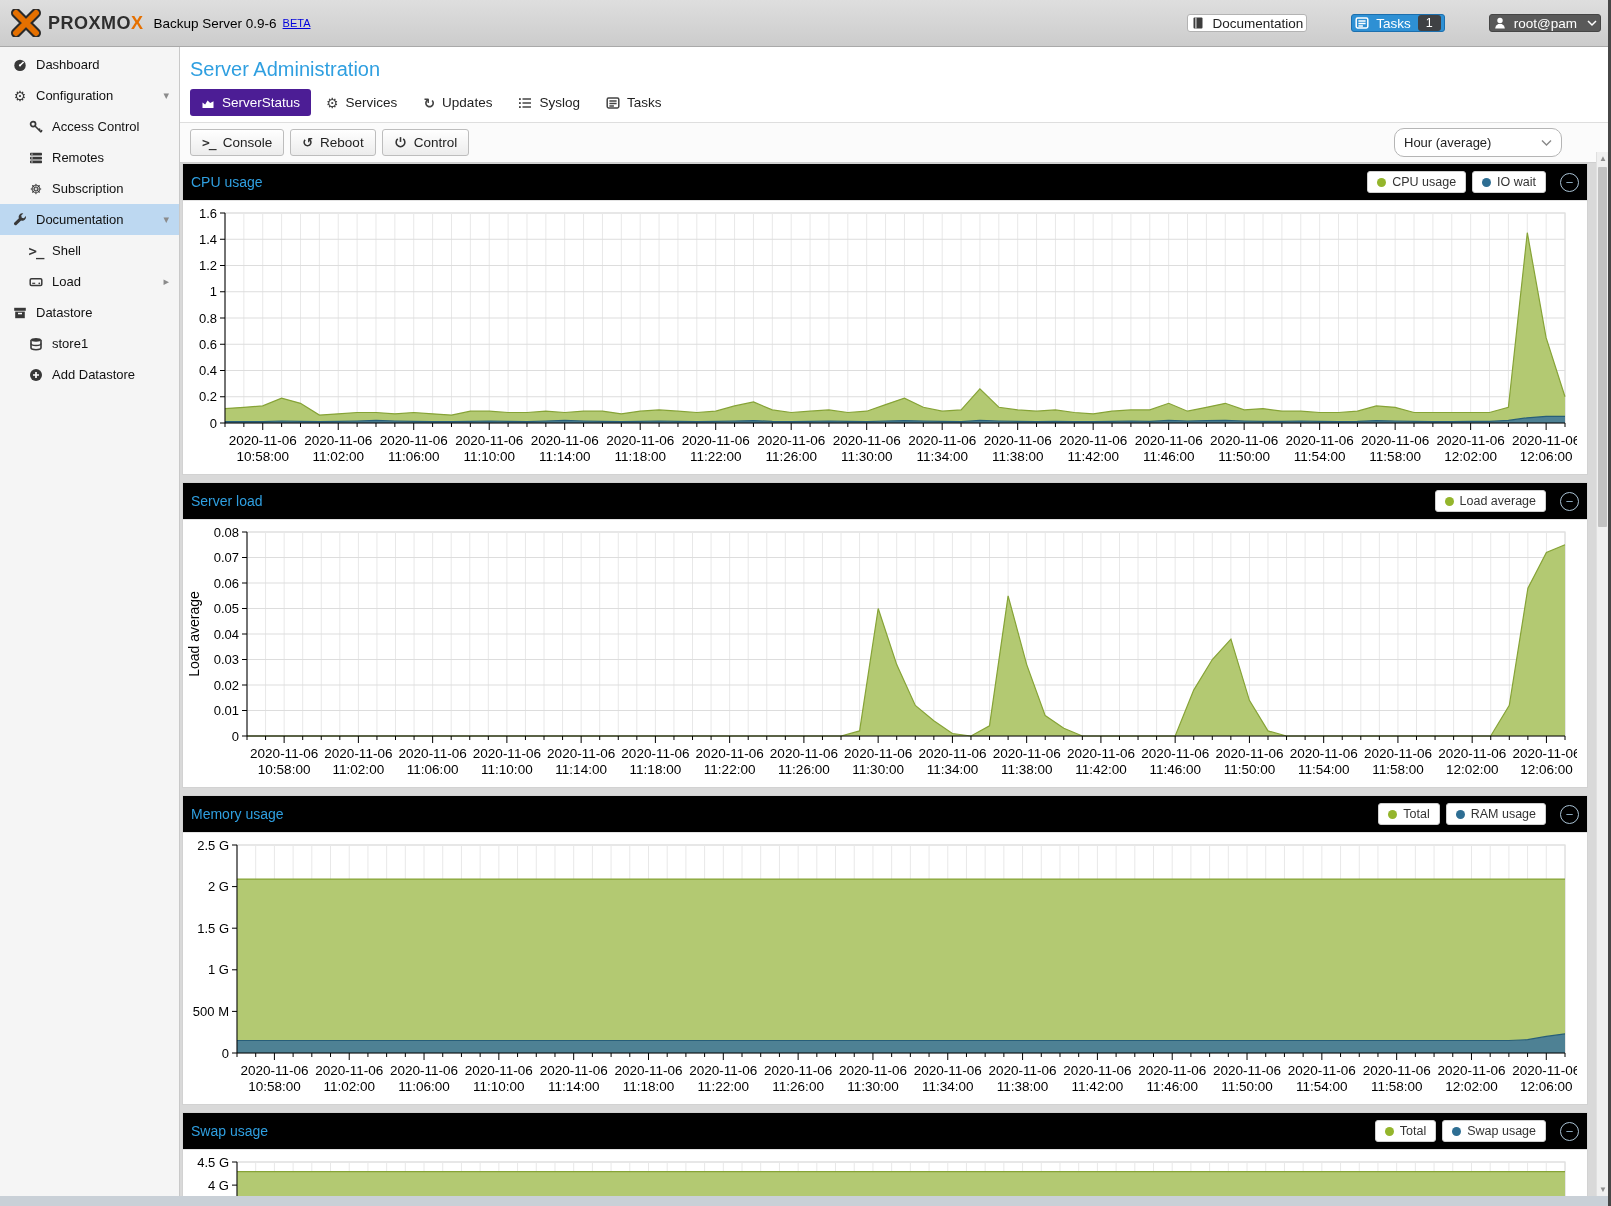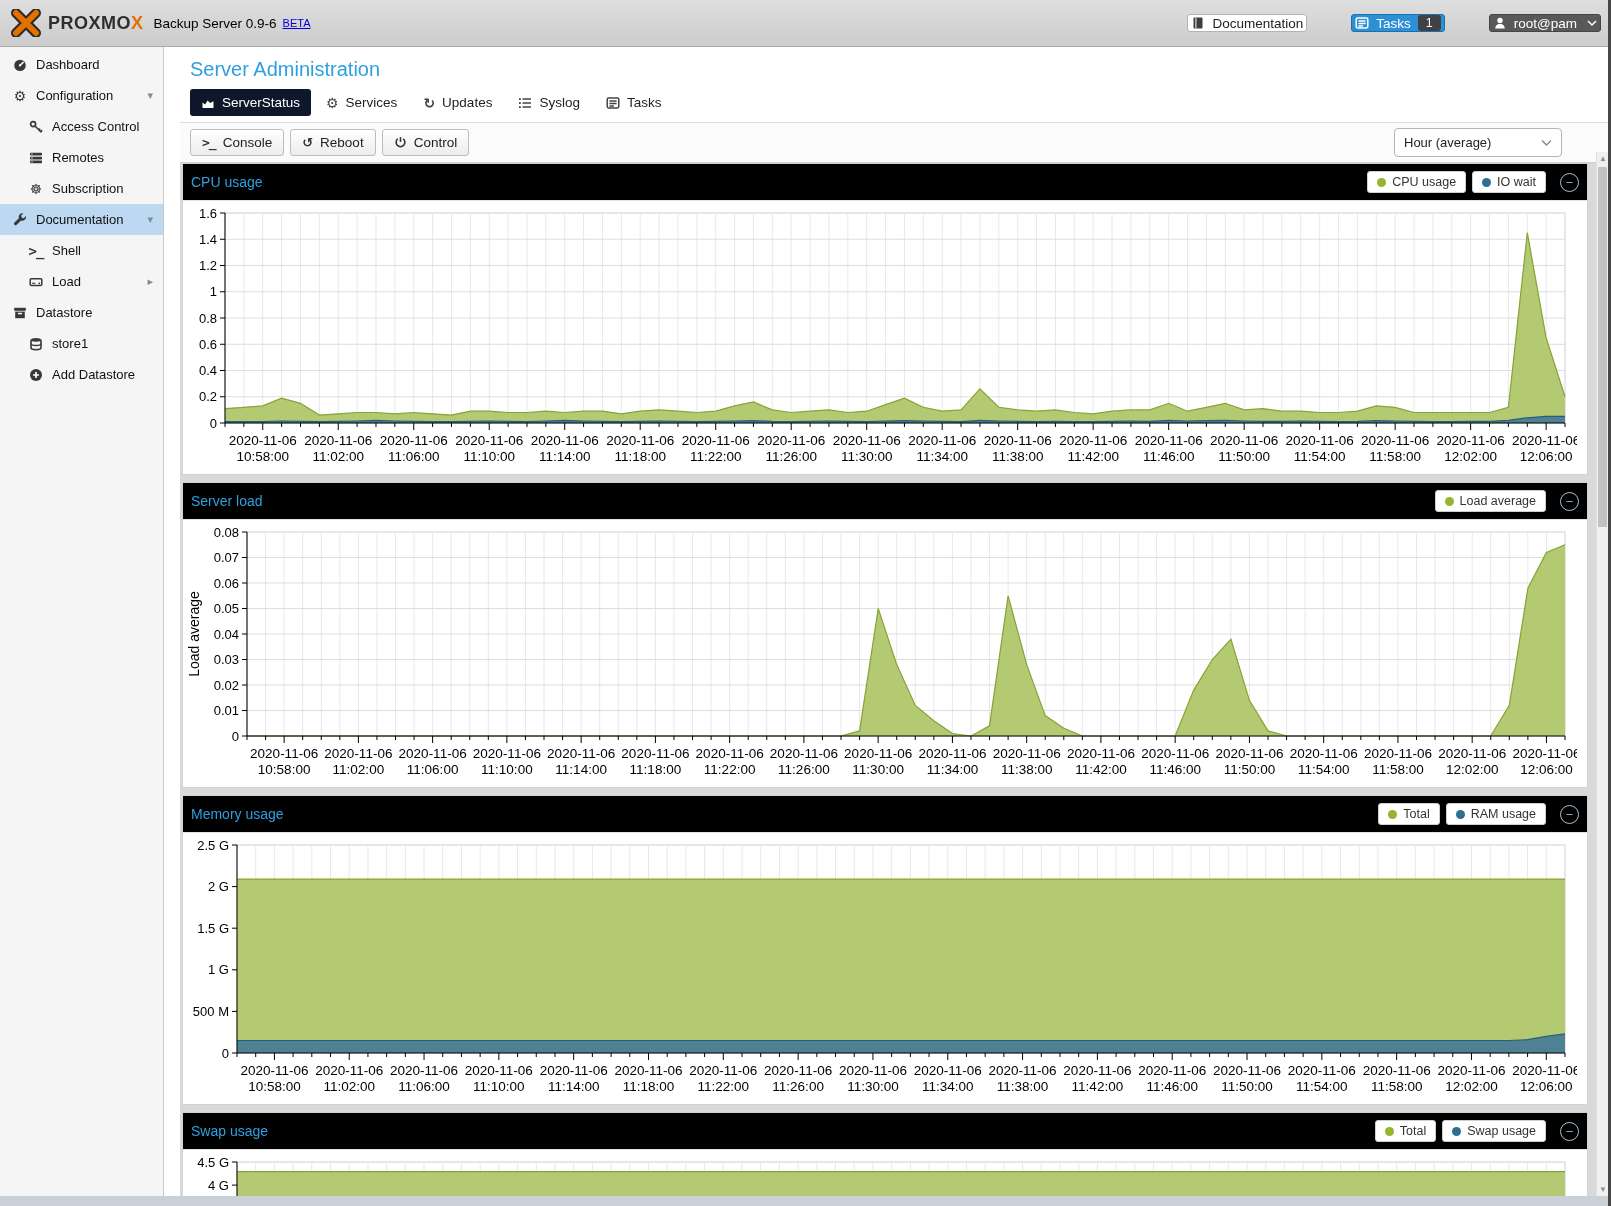--- a/index.html
+++ b/index.html
@@ -17,50 +17,50 @@
   .beta-link { margin-left:6px; color:#0000dd; text-decoration:underline; font-size:11px; cursor:pointer; }
   .header-right { margin-left:auto; display:flex; align-items:center; gap:8px; }
   .hbtn { display:inline-flex; align-items:center; gap:7px; height:18px; padding:0 3px;
     border-radius:3px; font-size:13.5px; cursor:pointer;margin-left:36px; }
   .hbtn.doc { background:#fff; border:1px solid #b3b3b3; color:#222; }
   .hbtn.tasks { background:#2e90d4; border:1px solid #1c6fae; color:#fff; }
   .badge { background:#3f4144; color:#fff; border-radius:3px; padding:1px 8px; font-size:12.5px; }
   .hbtn.user { background:#595959; border:1px solid #454545; color:#fff; }
 
   
-  .sidebar { position:absolute; top:47px; left:0; width:164px; bottom:10px; background:#f5f5f5;
+  .sidebar { position:absolute; top:47px; left:0; width:180px; bottom:10px; background:#f5f5f5;
     border-right:1px solid #c9c9c9; padding-top:2px; z-index:20; }
   .side-item { display:flex; align-items:center; height:31px; padding-left:10px; cursor:pointer;
     color:#111; position:relative; }
   .side-item.lvl1 { padding-left:26px; }
   .side-item.selected { background:#bdd8f1; }
   .side-item .ic { width:20px; display:inline-flex; justify-content:center; margin-right:6px;
     color:#383838; font-size:14px; line-height:1; }
   .side-item .expander { position:absolute; right:10px; color:#8b8b8b; font-size:11px; }
   .glyph { font-family:"DejaVu Sans",sans-serif; }
   .shell-glyph { font-family:"DejaVu Sans Mono",monospace; font-weight:bold; font-size:10px; letter-spacing:-1px; }
 
   
   .content { position:absolute; top:47px; left:180px; right:3px; bottom:10px; background:#fff;
     display:flex; flex-direction:column; }
   .page-title { padding:11px 10px 8px 10px; color:#2f9fe0; font-size:20px; }
   .tab-row { display:flex; align-items:center; gap:4px; padding:0 10px 6px 10px; }
   .tab { display:inline-flex; align-items:center; gap:7px; padding:6px 11px; border-radius:3px;
     color:#222; cursor:pointer; font-size:13.5px; }
   .tab .tic { font-size:14px; color:#444; line-height:1; display:inline-flex; }
-  .tab.active { background:#0f172a; color:#fff; }
+  .tab.active { background:#4c1d95; color:#fff; }
   .tab.active .tic { color:#fff; }
   .toolbar { display:flex; align-items:center; gap:6px; padding:5px 10px; border-top:1px solid #dedede;
     border-bottom:1px solid #cfcfcf; background:#fbfbfb; }
   .tbtn { display:inline-flex; align-items:center; gap:7px; height:27px; padding:0 11px;
     background:linear-gradient(#ffffff,#ececec); border:1px solid #bdbdbd; border-radius:3px;
     cursor:pointer; font-size:13.5px; color:#222; }
   .tbtn .tic { font-size:13px; color:#333; display:inline-flex; }
   .combo { margin-left:auto; margin-right:36px; width:168px; height:29px; background:#fff;
-    border:1px solid #b5b5b5; border-radius:4px; display:flex; align-items:center;
+    border:1px solid #b5b5b5; border-radius:10px; display:flex; align-items:center;
     padding:0 9px; cursor:pointer; color:#222; }
   .combo .caret { margin-left:auto; color:#8a8a8a; }
 
   
   .panels-region { flex:1; background:#d9d9d9; overflow:hidden; position:relative;
     padding:0 20px 0 2px; }
   .panel { background:#fff; border:1px solid #d2d2d2; margin-bottom:7px; }
   .panel-hd { display:flex; align-items:center; height:37px; background:#000000;
     border-bottom:1px solid #e3e3e3; padding:0 8px;gap:44px; }
   .panel-title { color:#2f9fe0; font-size:14px; }

